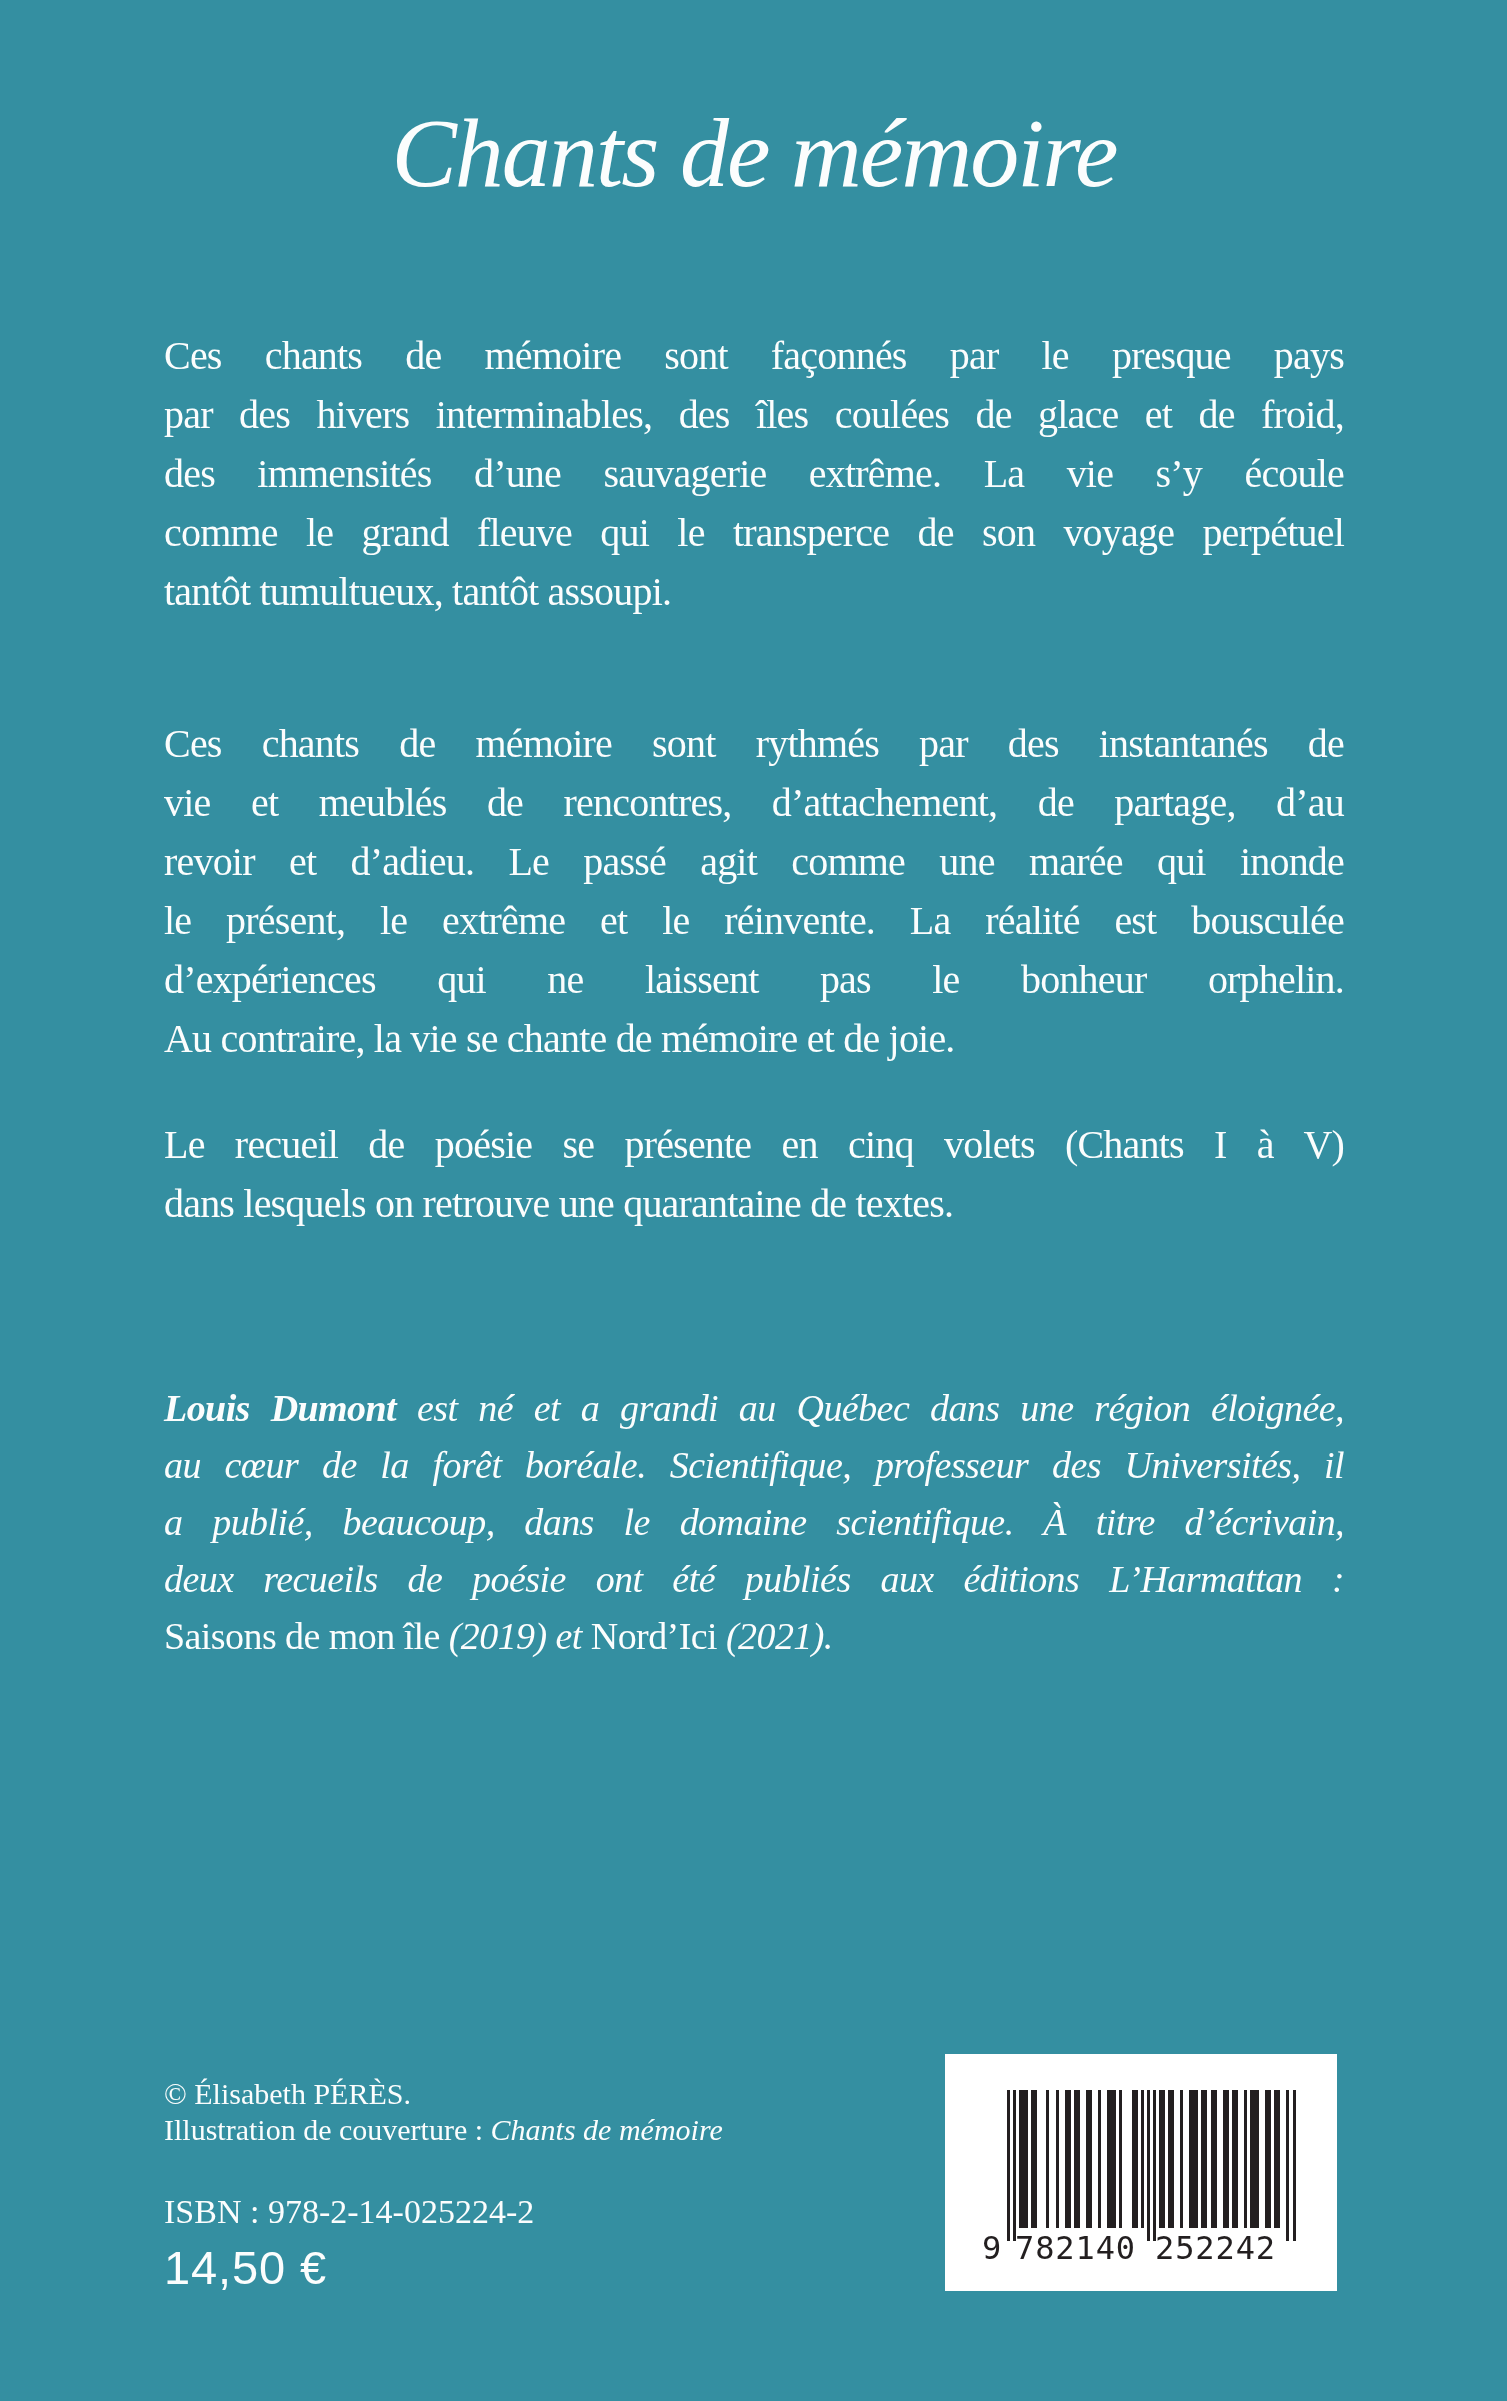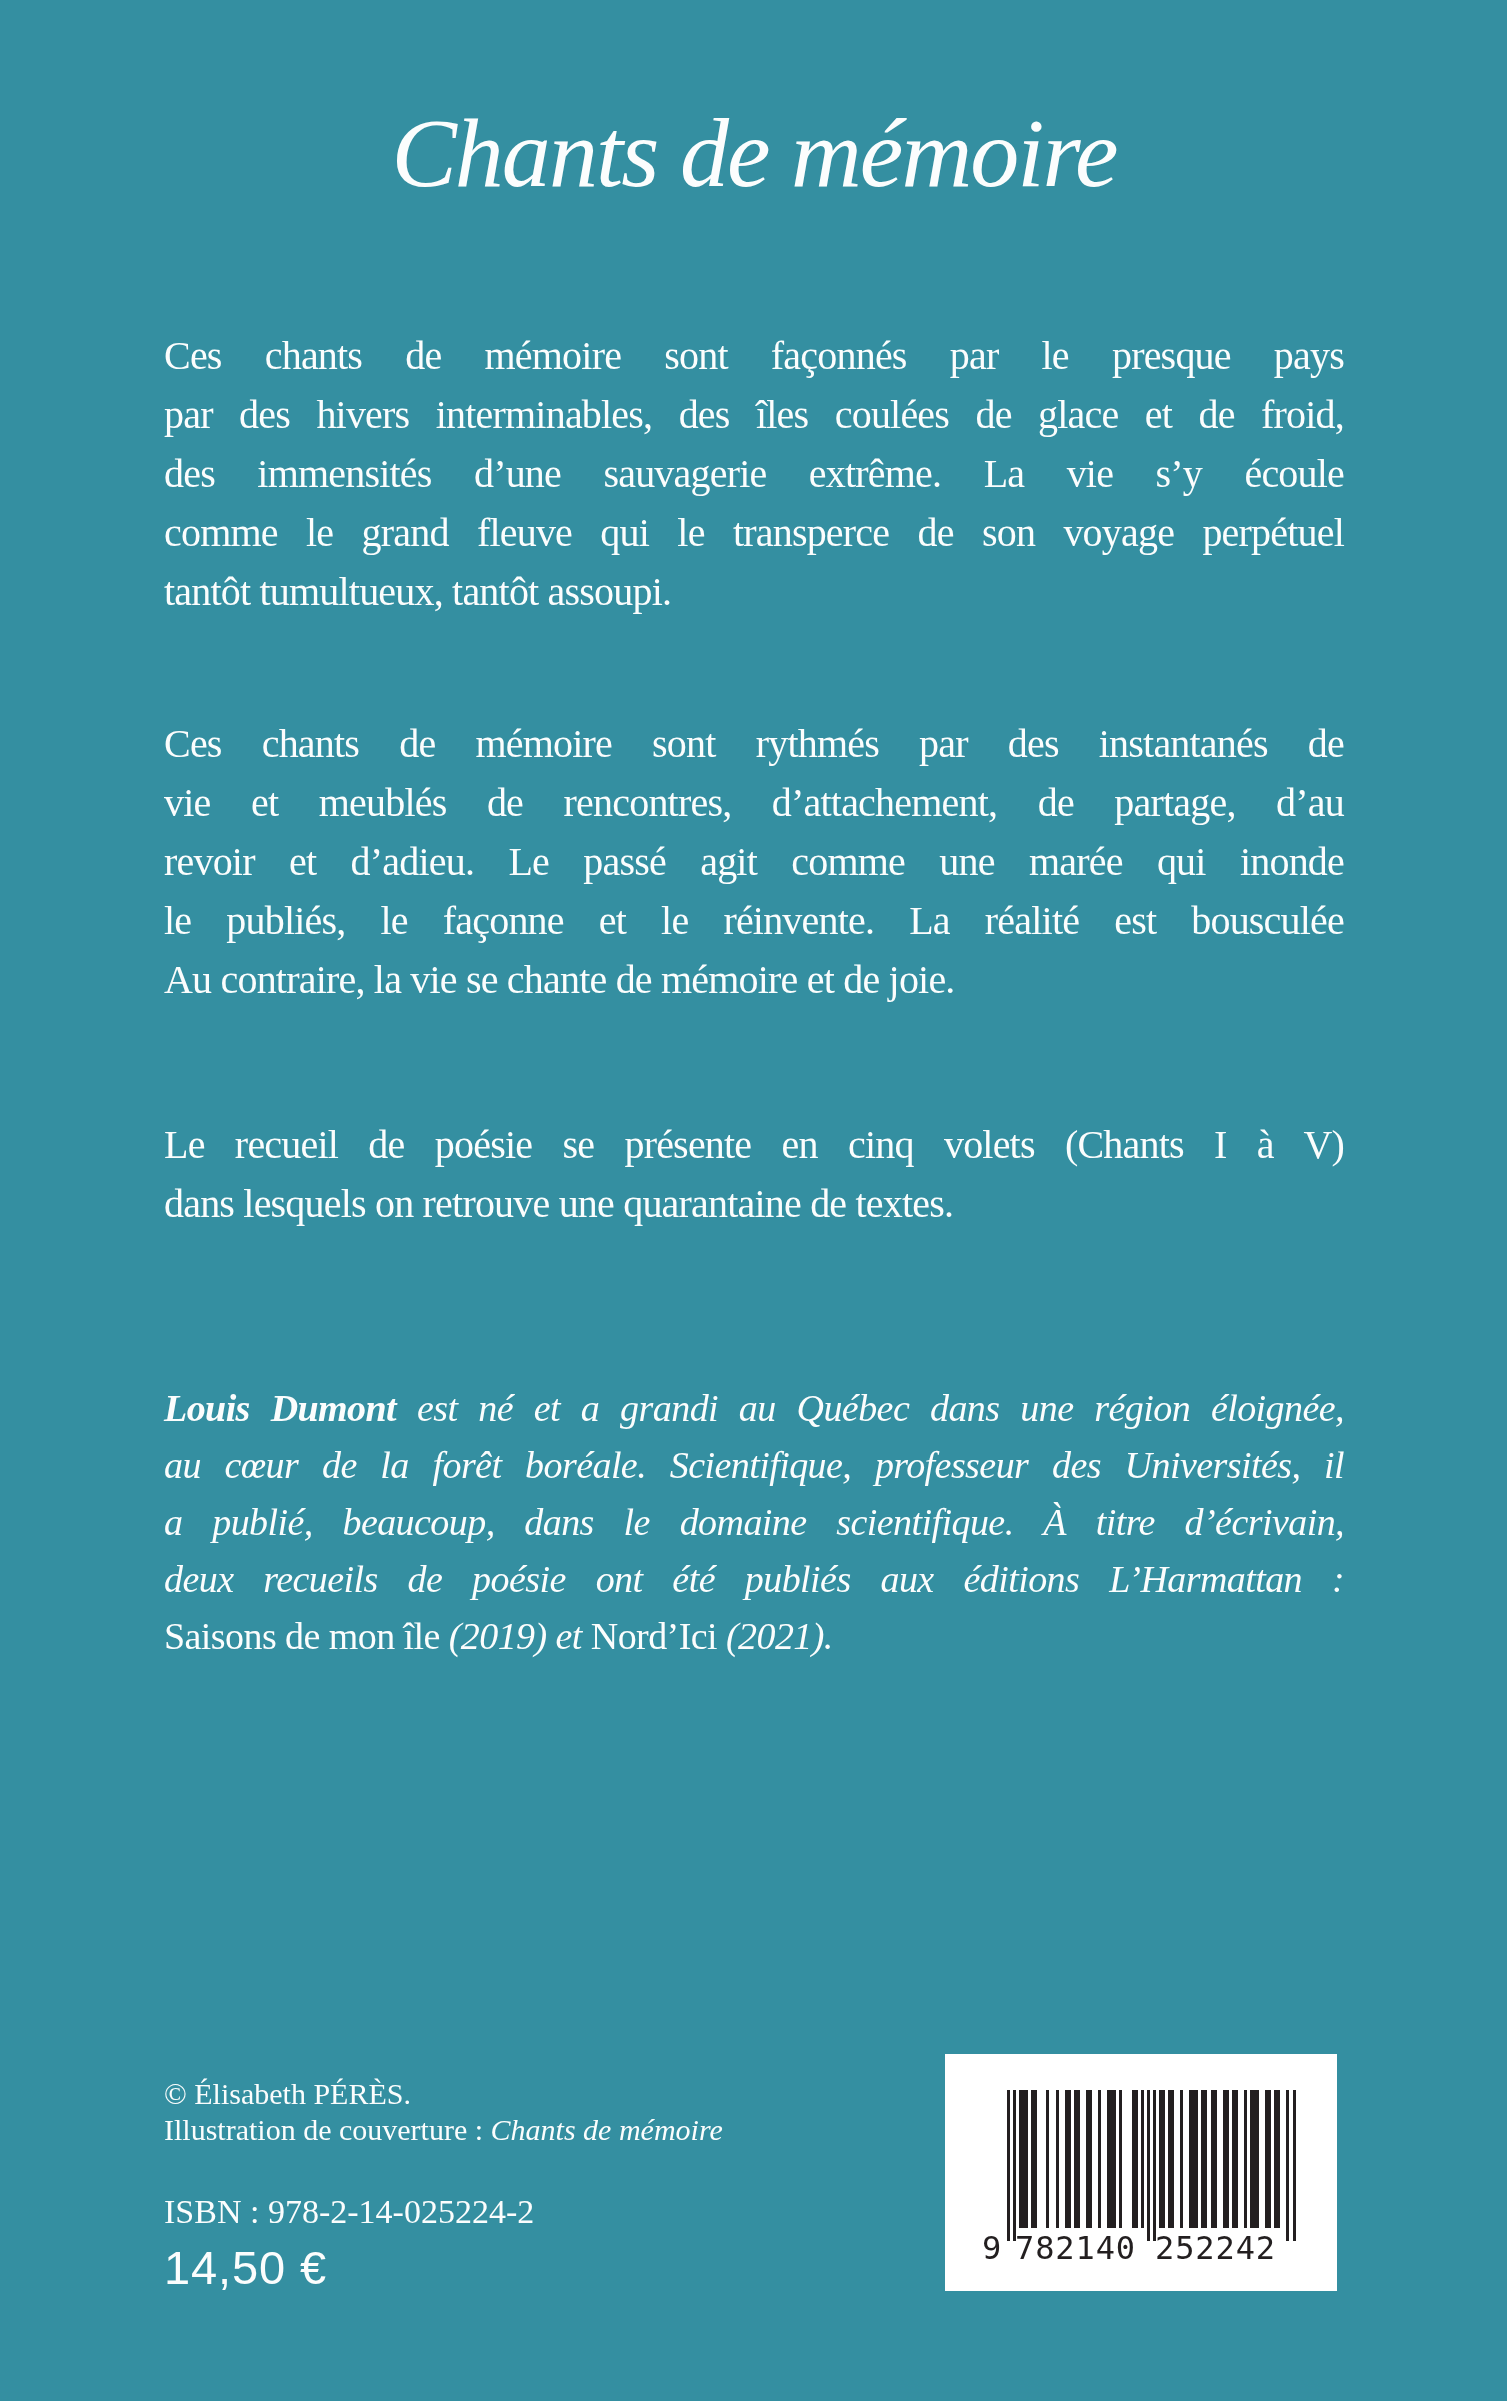--- a/index.html
+++ b/index.html
@@ -76,21 +76,22 @@
       <div class="line">par des hivers interminables, des îles coulées de glace et de froid,</div>
       <div class="line">des immensités d’une sauvagerie extrême. La vie s’y écoule</div>
       <div class="line">comme le grand fleuve qui le transperce de son voyage perpétuel</div>
       <div class="line last">tantôt tumultueux, tantôt assoupi.</div>
     </section>
 
   <section class="para" style="top:714px">
       <div class="line">Ces chants de mémoire sont rythmés par des instantanés de</div>
       <div class="line">vie et meublés de rencontres, d’attachement, de partage, d’au</div>
       <div class="line">revoir et d’adieu. Le passé agit comme une marée qui inonde</div>
-      <div class="line">le publiés, le façonne et le réinvente. La réalité est bousculée</div>
+      <div class="line">le présent, le extrême et le réinvente. La réalité est bousculée</div>
+      <div class="line">d’expériences qui ne laissent pas le bonheur orphelin.</div>
       <div class="line last">Au contraire, la vie se chante de mémoire et de joie.</div>
     </section>
 
   <section class="para" style="top:1115px">
       <div class="line">Le recueil de poésie se présente en cinq volets (Chants I à V)</div>
       <div class="line last">dans lesquels on retrouve une quarantaine de textes.</div>
     </section>
 
   <section class="para bio" style="top:1380px">
       <div class="line"><span class="seg-b">Louis Dumont</span><span class="seg-n"> est né et a grandi au Québec dans une région éloignée,</span></div>

